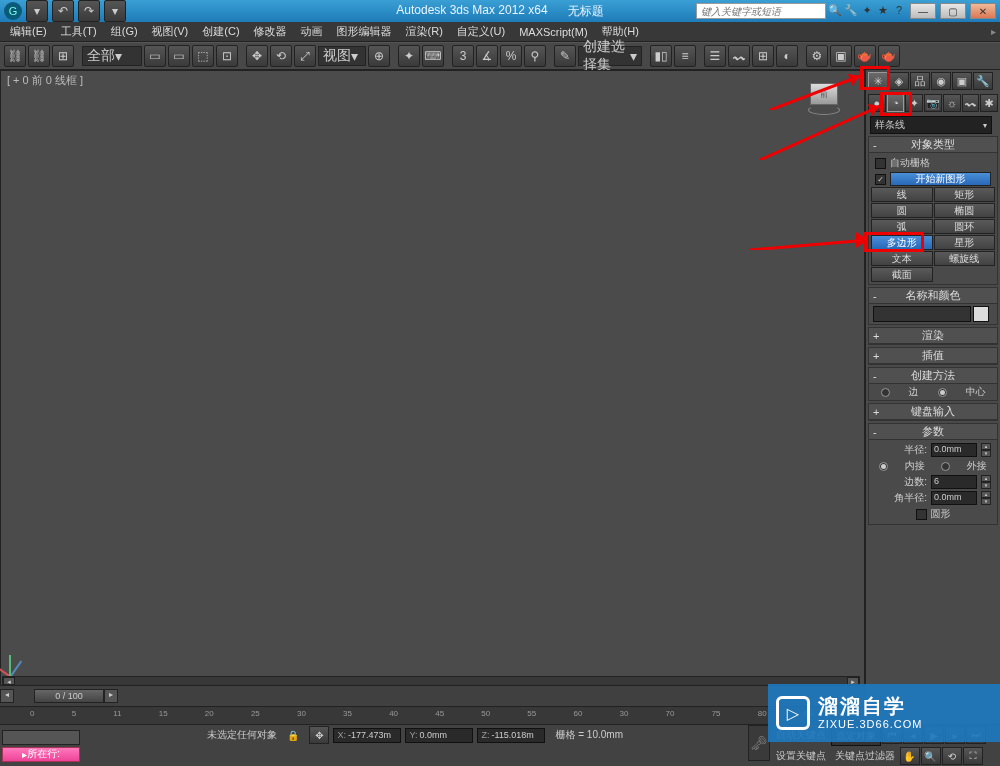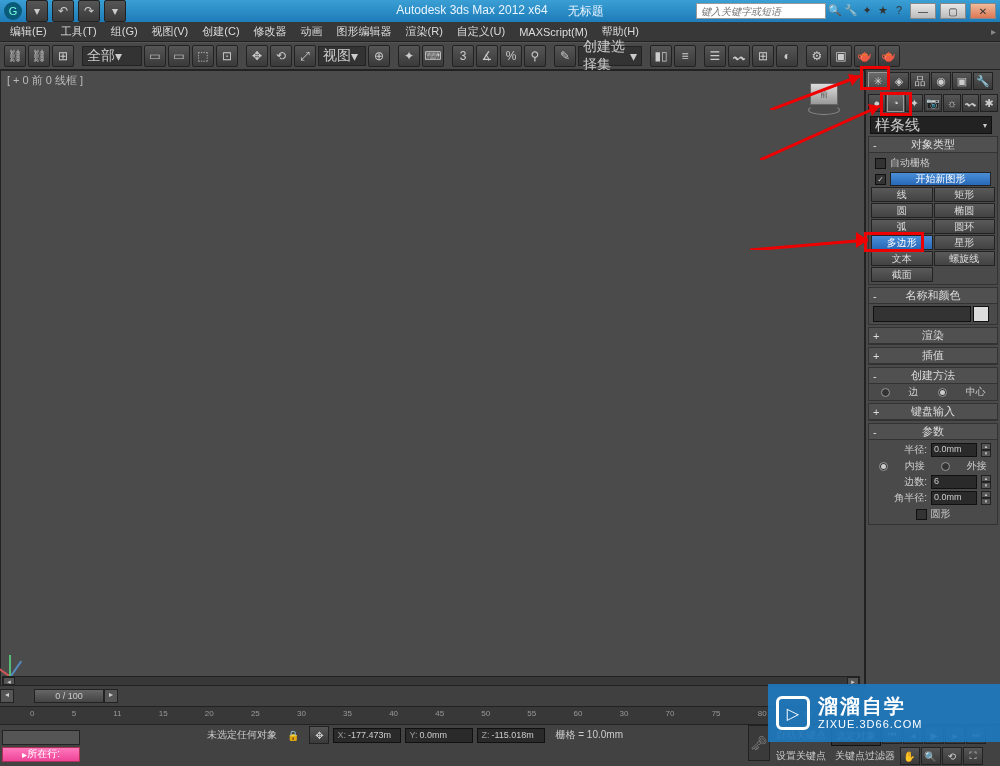--- a/index.html
+++ b/index.html
@@ -37,21 +37,21 @@
 .viewaxis .ax.z { height:22px; background:#5b7; }
 .viewaxis .ax.y { height:20px; background:#58b; transform:rotate(35deg); }
 .viewaxis .ax.x { height:20px; background:#c55; transform:rotate(-55deg); }
 
 
 .cmdpanel { position:absolute; top:70px; right:0; bottom:80px; width:135px; background:#4a4a4a; border-left:1px solid #222; overflow:hidden; }
 .cmdtabs { display:flex; flex-wrap:wrap; gap:1px; padding:2px; }
 .cmdtab { width:20px; height:18px; background:linear-gradient(#555,#3a3a3a); border:1px solid #222; display:flex; align-items:center; justify-content:center; font-size:11px; color:#ccc; }
 .cmdtab.active { background:linear-gradient(#6a6a6a,#4a4a4a); border-color:#999; }
 .cmdrow { display:flex; gap:1px; padding:2px; }
-.cmdsel { width:122px; height:18px; background:#222; border:1px solid #111; color:#ccc; padding:8px 4px; margin:2px 4px; display:flex; align-items:center; justify-content:space-between; font-size:15px; }
+.cmdsel { width:122px; height:18px; background:#222; border:1px solid #111; color:#ccc; padding:8px 4px; margin:2px 4px; display:flex; align-items:center; justify-content:space-between; font-size:10px; }
 .cmdsel::after { content:"▾"; font-size:8px; }
 
 .rollup { margin:2px; border:1px solid #333; }
 .rolluphdr { height:16px; background:#505050; display:flex; align-items:center; justify-content:center; color:#ddd; font-size:11px; position:relative; border-bottom:1px solid #333; }
 .rolluphdr .minus { position:absolute; left:4px; font-size:11px; }
 .rollupbody { background:#4a4a4a; padding:2px; }
 .gridbtns { display:grid; grid-template-columns:1fr 1fr; gap:1px; }
 .gbtn { height:15px; background:linear-gradient(#5a5a5a,#424242); border:1px solid #222; color:#ddd; font-size:10px; display:flex; align-items:center; justify-content:center; }
 .gbtn.sel { background:linear-gradient(#4a8fd8,#2868b8); color:#fff; }
 .chkrow { display:flex; align-items:center; gap:4px; height:16px; padding:0 4px; font-size:10px; color:#ccc; }

